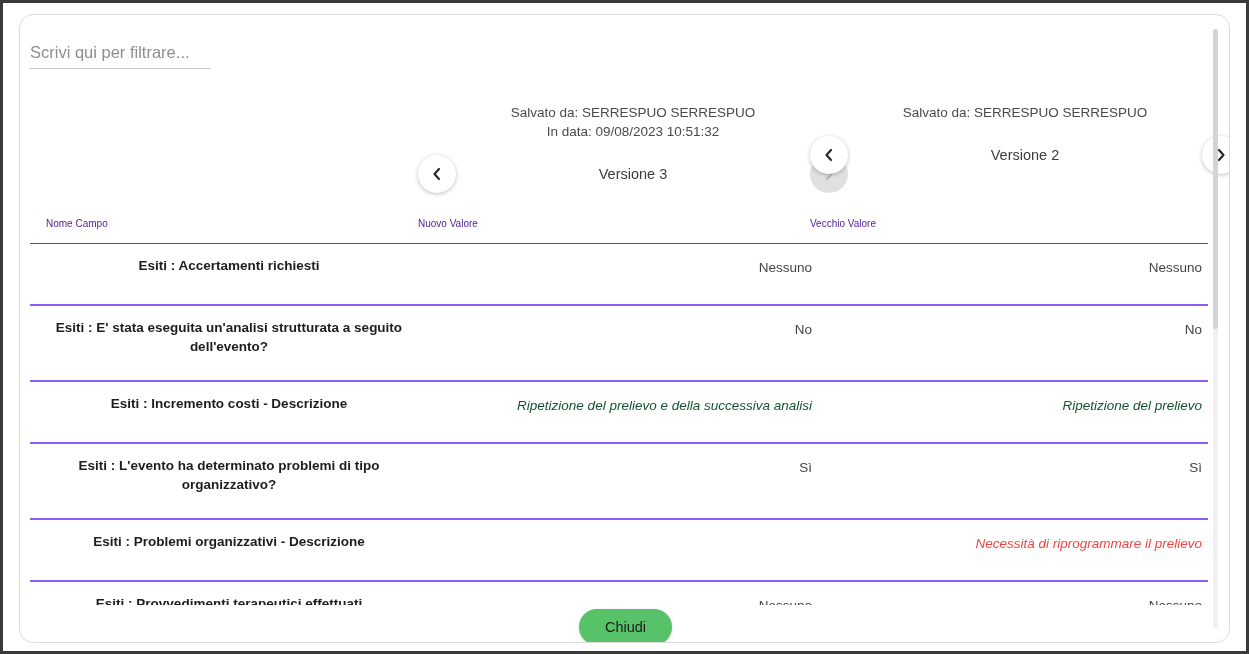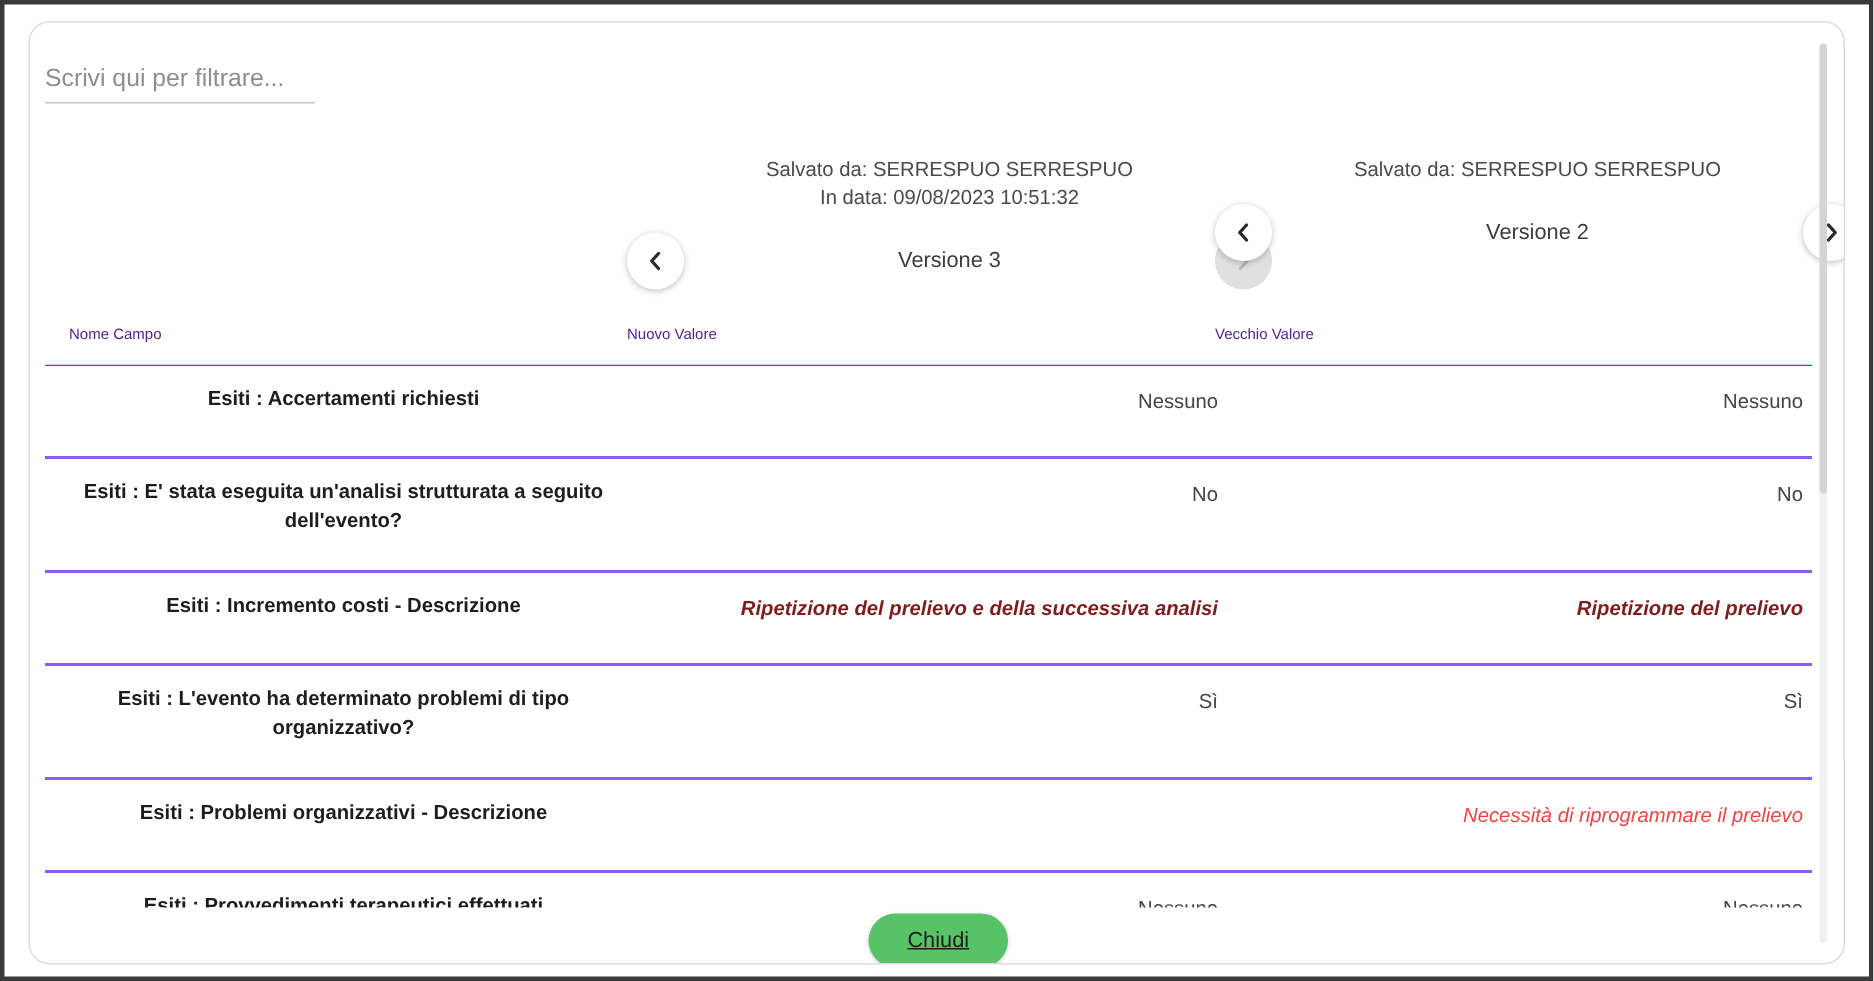--- a/index.html
+++ b/index.html
@@ -106,40 +106,39 @@
     padding: 12px 6px 24px 6px;
   }
   tr:first-child td { border-top: 1px solid #0f766e; }
   .c-field { width: 398px; text-align: center;
              font-size: 13.5px; font-weight: bold; color: #1d1d1d;
              line-height: 19px; }
   .c-val   { width: 390px; text-align: right;
              font-size: 13.5px; color: #444444; line-height: 24px; }
   .c-val.new { width: 390px; }
   .c-val.old { width: 390px; }
-  .v-orange { color: #7f1d1d; font-style: italic; font-weight: bold; }
+  .v-orange { color: #14532d; font-style: italic; }
   .v-red    { color: #ef4444; font-style: italic; }
 
   
   .footer {
     position: absolute; left: 0; top: 594px;
     width: 1211px; text-align: center;
   }
   .btn-close {
     display: inline-block;
     background: #58c268;
     color: #1c1c1c;
     border: none;
     border-radius: 20px;
     font-family: "Liberation Sans", sans-serif;
     font-size: 14.5px;
     padding: 10px 26px;
     cursor: pointer;
     box-shadow: 0 1px 3px rgba(0,0,0,0.2);
-    text-decoration: underline;
   }
 
   
   .scrollbar {
     position: absolute;
     right: 11px; top: 14px;
     width: 5px; height: 600px;
     background: #f1f1f1;
     border-radius: 3px;
   }

